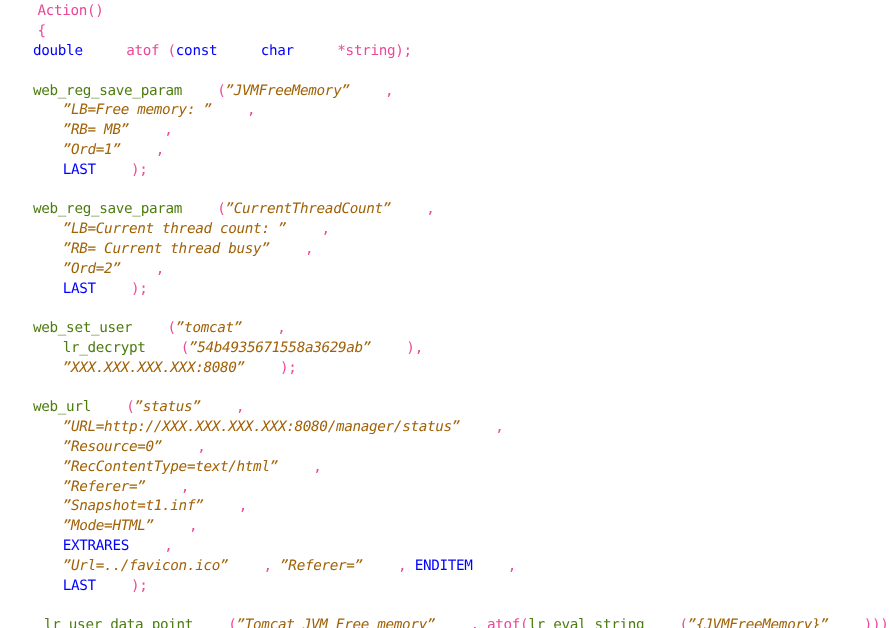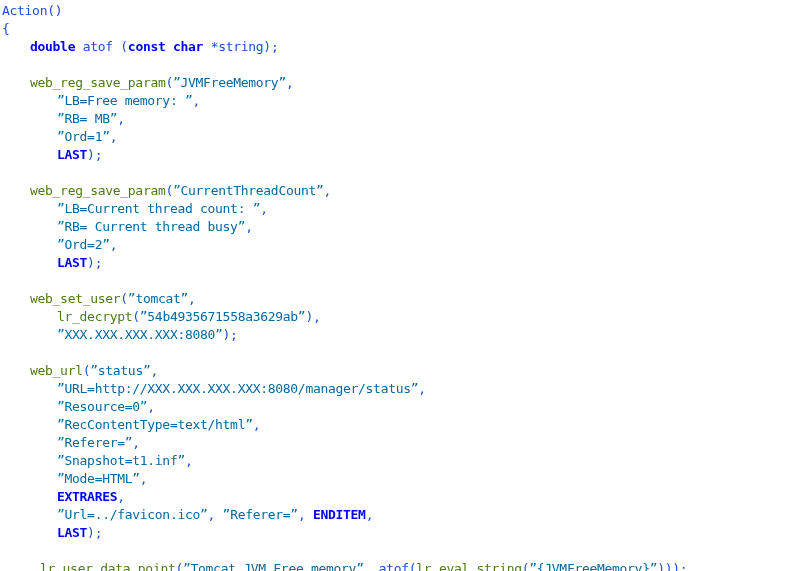--- a/index.html
+++ b/index.html
@@ -26,23 +26,23 @@
     font-size: 13px;
     line-height: 18px;
     white-space: pre;
     color: #000000;
     letter-spacing: -0.30px;
   }
   .line {
     height: 18px;
     white-space: pre;
   }
-  .kw   { color: #0000ff; font-weight: bold; }
+  .kw   { color: #0000ff; }
   .fn   { color: #4d7c0f; }
-  .str  { color: #0369a1; }
-  .plain{ color: #1d4ed8; }
+  .str  { color: #a16207; font-style: italic; }
+  .plain{ color: #ec4899; margin-left: 32px; }
 </style>
 </head>
 <body>
 
 <div id="editor">
   <div class="code-area" id="code-area"><div class="line"><span class="plain">Action()</span></div><div class="line"><span class="plain">{</span></div><div class="line"><span style="display: inline-block; width: 28px;"></span><span class="kw">double</span><span class="plain"> atof (</span><span class="kw">const</span><span class="plain"> </span><span class="kw">char</span><span class="plain"> *string);</span></div><div class="line"><span class="plain"></span></div><div class="line"><span style="display: inline-block; width: 28px;"></span><span class="fn">web_reg_save_param</span><span class="plain">(</span><span class="str">”JVMFreeMemory”</span><span class="plain">,</span></div><div class="line"><span style="display: inline-block; width: 55px;"></span><span class="str">”LB=Free memory: ”</span><span class="plain">,</span></div><div class="line"><span style="display: inline-block; width: 55px;"></span><span class="str">”RB= MB”</span><span class="plain">,</span></div><div class="line"><span style="display: inline-block; width: 55px;"></span><span class="str">”Ord=1”</span><span class="plain">,</span></div><div class="line"><span style="display: inline-block; width: 55px;"></span><span class="kw">LAST</span><span class="plain">);</span></div><div class="line"><span class="plain"></span></div><div class="line"><span style="display: inline-block; width: 28px;"></span><span class="fn">web_reg_save_param</span><span class="plain">(</span><span class="str">”CurrentThreadCount”</span><span class="plain">,</span></div><div class="line"><span style="display: inline-block; width: 55px;"></span><span class="str">”LB=Current thread count: ”</span><span class="plain">,</span></div><div class="line"><span style="display: inline-block; width: 55px;"></span><span class="str">”RB= Current thread busy”</span><span class="plain">,</span></div><div class="line"><span style="display: inline-block; width: 55px;"></span><span class="str">”Ord=2”</span><span class="plain">,</span></div><div class="line"><span style="display: inline-block; width: 55px;"></span><span class="kw">LAST</span><span class="plain">);</span></div><div class="line"><span class="plain"></span></div><div class="line"><span style="display: inline-block; width: 28px;"></span><span class="fn">web_set_user</span><span class="plain">(</span><span class="str">”tomcat”</span><span class="plain">,</span></div><div class="line"><span style="display: inline-block; width: 55px;"></span><span class="fn">lr_decrypt</span><span class="plain">(</span><span class="str">”54b4935671558a3629ab”</span><span class="plain">),</span></div><div class="line"><span style="display: inline-block; width: 55px;"></span><span class="str">”XXX.XXX.XXX.XXX:8080”</span><span class="plain">);</span></div><div class="line"><span class="plain"></span></div><div class="line"><span style="display: inline-block; width: 28px;"></span><span class="fn">web_url</span><span class="plain">(</span><span class="str">”status”</span><span class="plain">,</span></div><div class="line"><span style="display: inline-block; width: 55px;"></span><span class="str">”URL=http://XXX.XXX.XXX.XXX:8080/manager/status”</span><span class="plain">,</span></div><div class="line"><span style="display: inline-block; width: 55px;"></span><span class="str">”Resource=0”</span><span class="plain">,</span></div><div class="line"><span style="display: inline-block; width: 55px;"></span><span class="str">”RecContentType=text/html”</span><span class="plain">,</span></div><div class="line"><span style="display: inline-block; width: 55px;"></span><span class="str">”Referer=”</span><span class="plain">,</span></div><div class="line"><span style="display: inline-block; width: 55px;"></span><span class="str">”Snapshot=t1.inf”</span><span class="plain">,</span></div><div class="line"><span style="display: inline-block; width: 55px;"></span><span class="str">”Mode=HTML”</span><span class="plain">,</span></div><div class="line"><span style="display: inline-block; width: 55px;"></span><span class="kw">EXTRARES</span><span class="plain">,</span></div><div class="line"><span style="display: inline-block; width: 55px;"></span><span class="str">”Url=../favicon.ico”</span><span class="plain">, </span><span class="str">”Referer=”</span><span class="plain">, </span><span class="kw">ENDITEM</span><span class="plain">,</span></div><div class="line"><span style="display: inline-block; width: 55px;"></span><span class="kw">LAST</span><span class="plain">);</span></div><div class="line"><span class="plain"></span></div><div class="line"><span style="display: inline-block; width: 38px;"></span><span class="fn">lr_user_data_point</span><span class="plain">(</span><span class="str">”Tomcat JVM Free memory”</span><span class="plain">, atof(</span><span class="fn">lr_eval_string</span><span class="plain">(</span><span class="str">”{JVMFreeMemory}”</span><span class="plain">)));</span></div></div>
 </div>
 
 </body></html>

